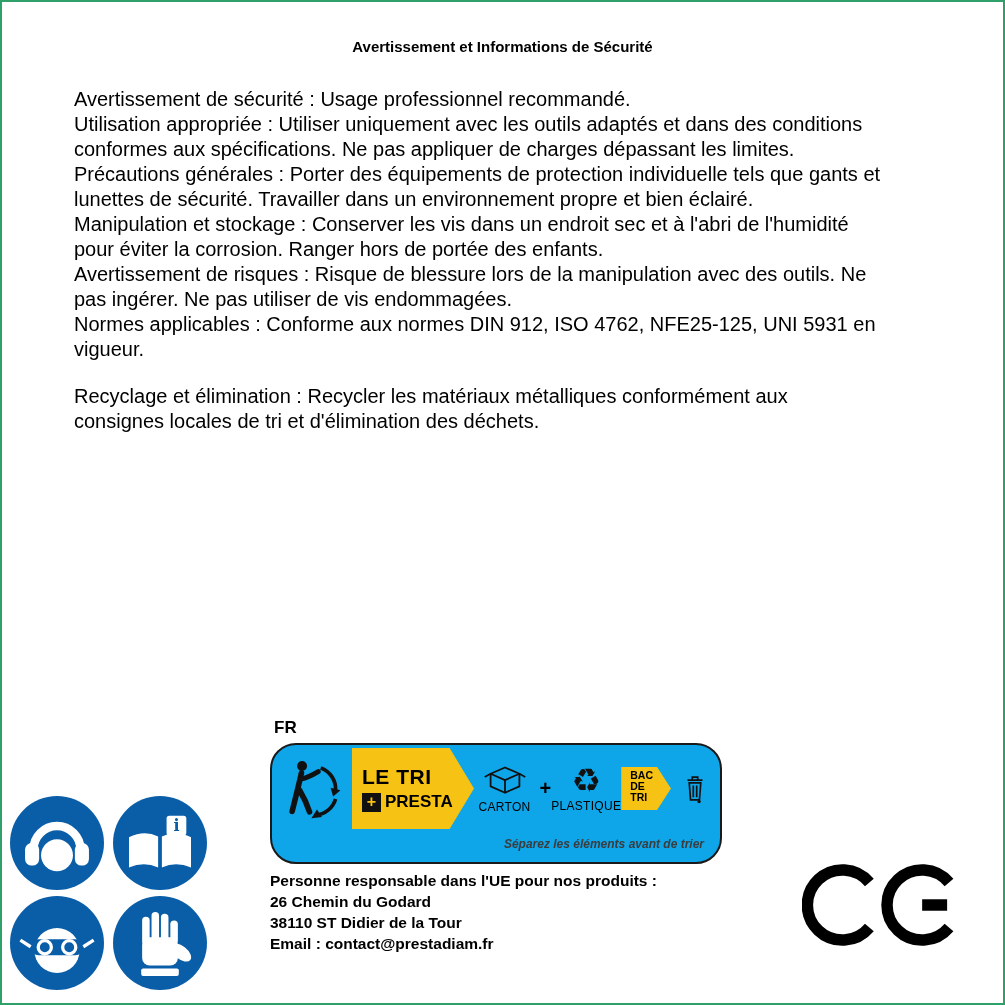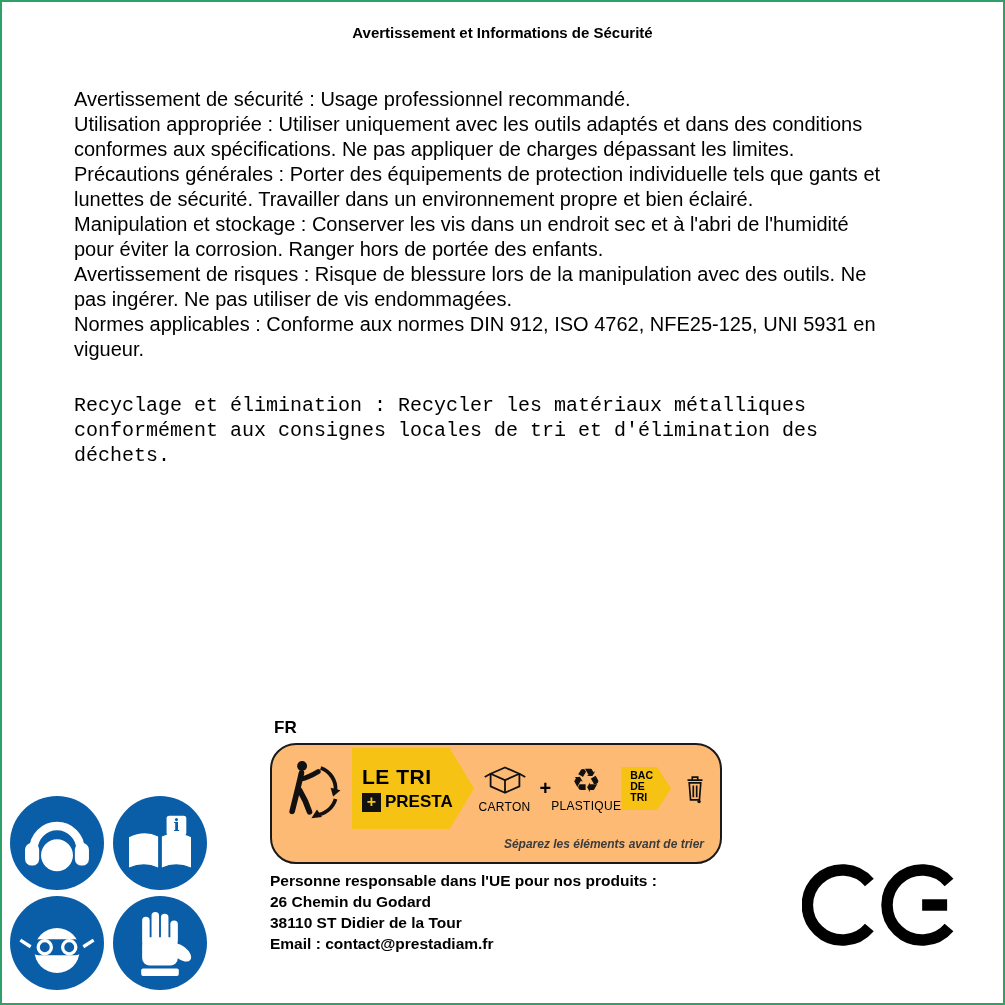--- a/index.html
+++ b/index.html
@@ -8,43 +8,43 @@
     --triman-yellow:#f6c213;
     --ink:#000000;
   }
   *{box-sizing:border-box;}
   body{margin:0;background:#fff;font-family:"Liberation Sans",sans-serif;color:var(--ink);}
   .page{
     position:relative;width:1005px;height:1005px;background:#fff;
     border:2px solid var(--border-green);overflow:hidden;
   }
   .title{
-    position:absolute;top:22px;left:0;width:100%;text-align:center;
+    position:absolute;top:36px;left:0;width:100%;text-align:center;
     font-size:15px;font-weight:bold;margin:0;
   }
   .body-text{
     position:absolute;left:72px;top:85px;width:808px;
     font-size:20px;line-height:25px;
   }
   .body-text p{margin:0;}
-  .body-text p.gap-before{margin-top:31px;font-family:Liberation Mono, monospace;}
+  .body-text p.gap-before{margin-top:22px;}
 
   
   .safety-icons{
     position:absolute;left:8px;top:794px;
     display:grid;grid-template-columns:repeat(2,94px);grid-auto-rows:94px;gap:6px 9px;
   }
   .picto{width:94px;height:94px;border-radius:50%;background:var(--safety-blue);overflow:hidden;}
   .picto svg{width:100%;height:100%;display:block;}
 
   
   .fr-tag{position:absolute;left:272px;top:716px;font-size:17px;font-weight:bold;}
   .triman-label{
     position:absolute;left:268px;top:741px;width:452px;height:121px;
-    border:2px solid #1a1a1a;border-radius:26px;background:#fdba74;
+    border:2px solid #1a1a1a;border-radius:26px;background:#0ea5e9;
     display:flex;flex-direction:column;overflow:hidden;
   }
   .t-top{flex:1;display:flex;align-items:stretch;}
   .t-logo{width:80px;display:flex;align-items:center;justify-content:center;}
   .t-logo svg{width:62px;height:62px;}
   .t-yellow{
     width:122px;margin:3px 0;background:var(--triman-yellow);
     clip-path:polygon(0 0,80% 0,100% 50%,80% 100%,0 100%);
     display:flex;flex-direction:column;justify-content:center;padding-left:10px;gap:3px;
   }

